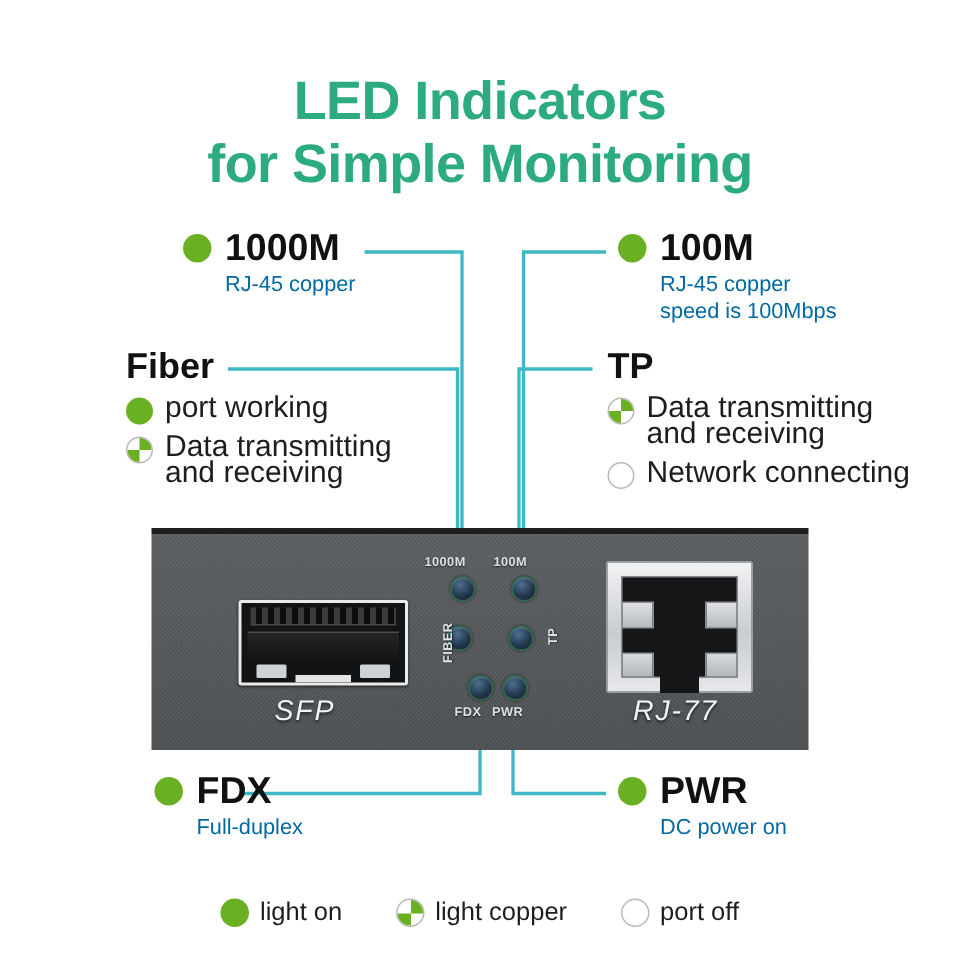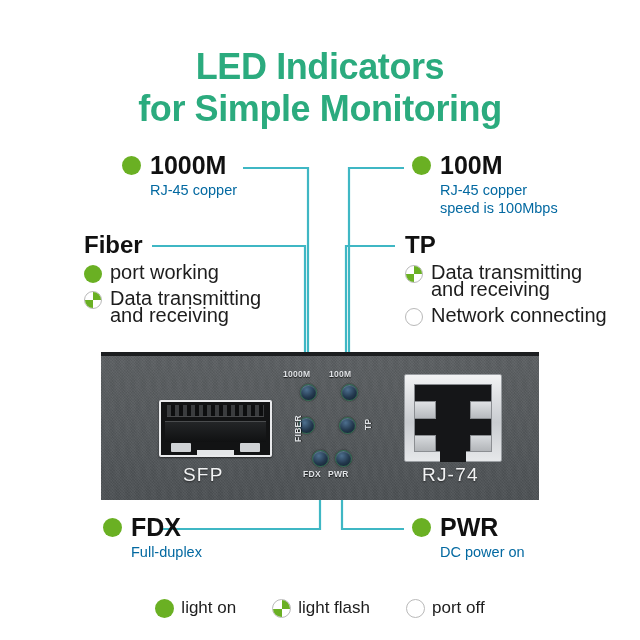--- a/index.html
+++ b/index.html
@@ -105,20 +105,21 @@
     background:#cfd2d5;border-radius:1px;
   }
   .sfp-port .tab.l{left:10px;}
   .sfp-port .tab.r{right:10px;}
   .sfp-port .bar{
     position:absolute;left:36px;right:36px;bottom:0;height:5px;background:#e3e5e7;
   }
   .port-label{
     position:absolute;color:#f2f3f4;font-size:19px;letter-spacing:1.2px;
     text-shadow:0 1px 2px rgba(0,0,0,.6);
+    font-style:italic;
   }
   .port-label.sfp{left:82px;top:108px;}
   .port-label.rj{left:321px;top:108px;}
 
   
   .rj-port{
     position:absolute;left:303px;top:18px;width:98px;height:88px;
     background:linear-gradient(180deg,#f2f3f4,#c9ccd0 55%,#e6e8ea);
     border:1px solid #9a9ea2;border-radius:2px;
     box-sizing:border-box;
@@ -269,21 +270,21 @@
       <div class="port-label sfp">SFP</div>
 
       <div class="rj-port">
         <div class="hole"></div>
         <div class="clipL"></div>
         <div class="clipR"></div>
         <div class="stepL"></div>
         <div class="stepR"></div>
         <div class="notch"></div>
       </div>
-      <div class="port-label rj">RJ-74</div>
+      <div class="port-label rj">RJ-77</div>
 
       <div class="led" style="left:199px;top:28px;"></div>
       <div class="led" style="left:240px;top:28px;"></div>
       <div class="led" style="left:197px;top:61px;"></div>
       <div class="led" style="left:238px;top:61px;"></div>
       <div class="led" style="left:211px;top:94px;"></div>
       <div class="led" style="left:234px;top:94px;"></div>
 
       <div class="dev-txt" style="left:182px;top:13px;">1000M</div>
       <div class="dev-txt" style="left:228px;top:13px;">100M</div>
@@ -311,21 +312,21 @@
     <div class="sub indent">DC power on</div>
   </div>
 
   <div id="legend">
     <div class="item">
       <span class="dot on"></span>
       <span class="lbl">light on</span>
     </div>
     <div class="item">
       <span class="dot flash"></span>
-      <span class="lbl">light flash</span>
+      <span class="lbl">light copper</span>
     </div>
     <div class="item">
       <span class="dot off"></span>
       <span class="lbl">port off</span>
     </div>
   </div>
 
 </div>
 
 </body></html>

